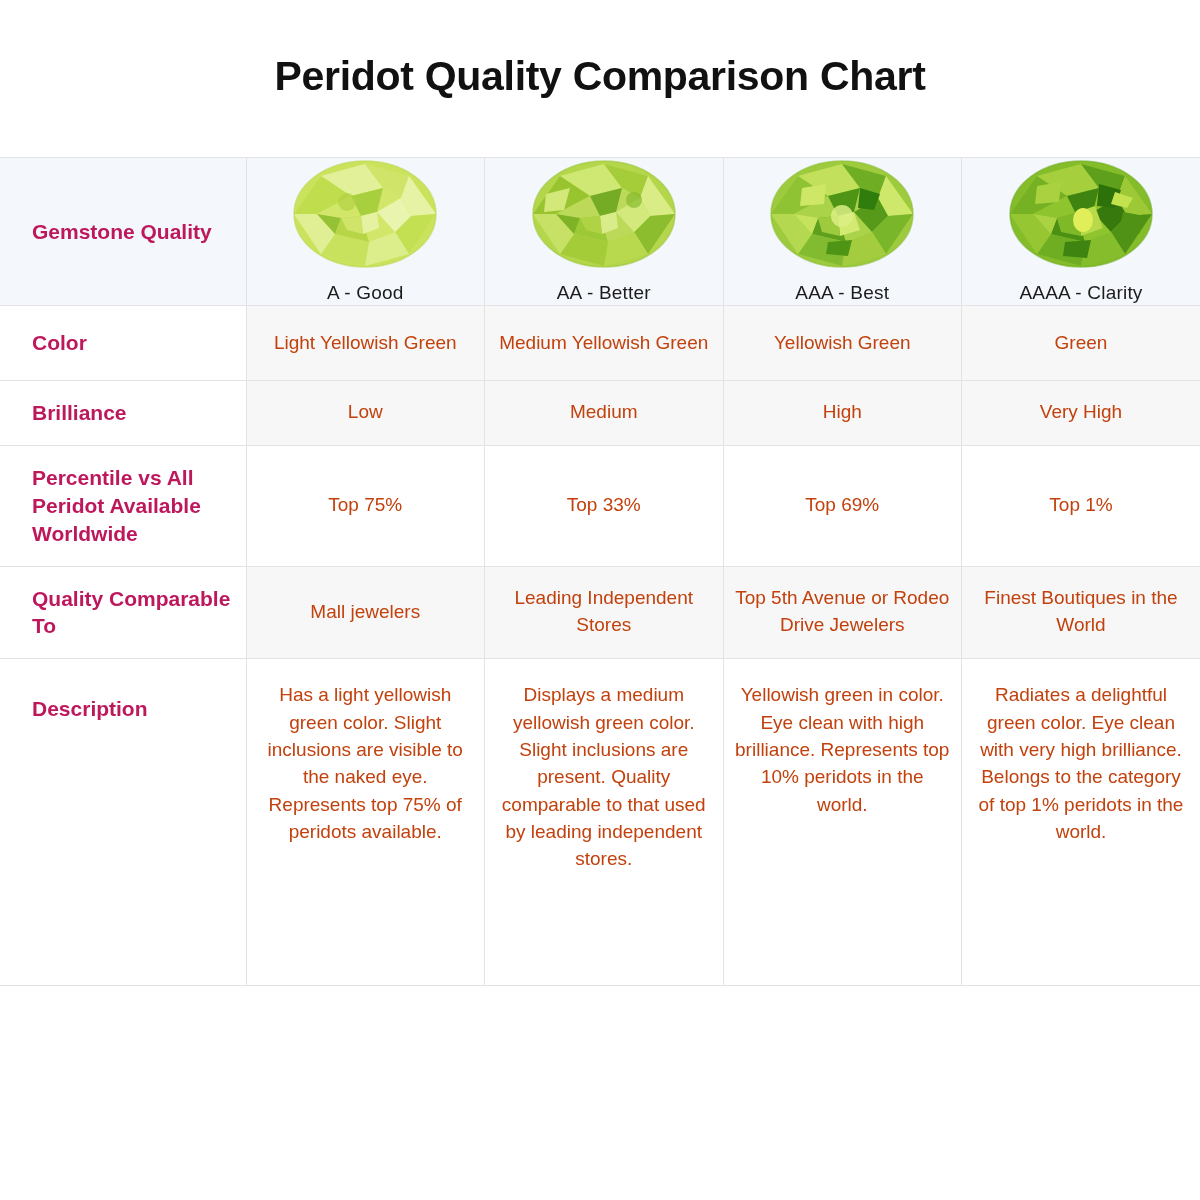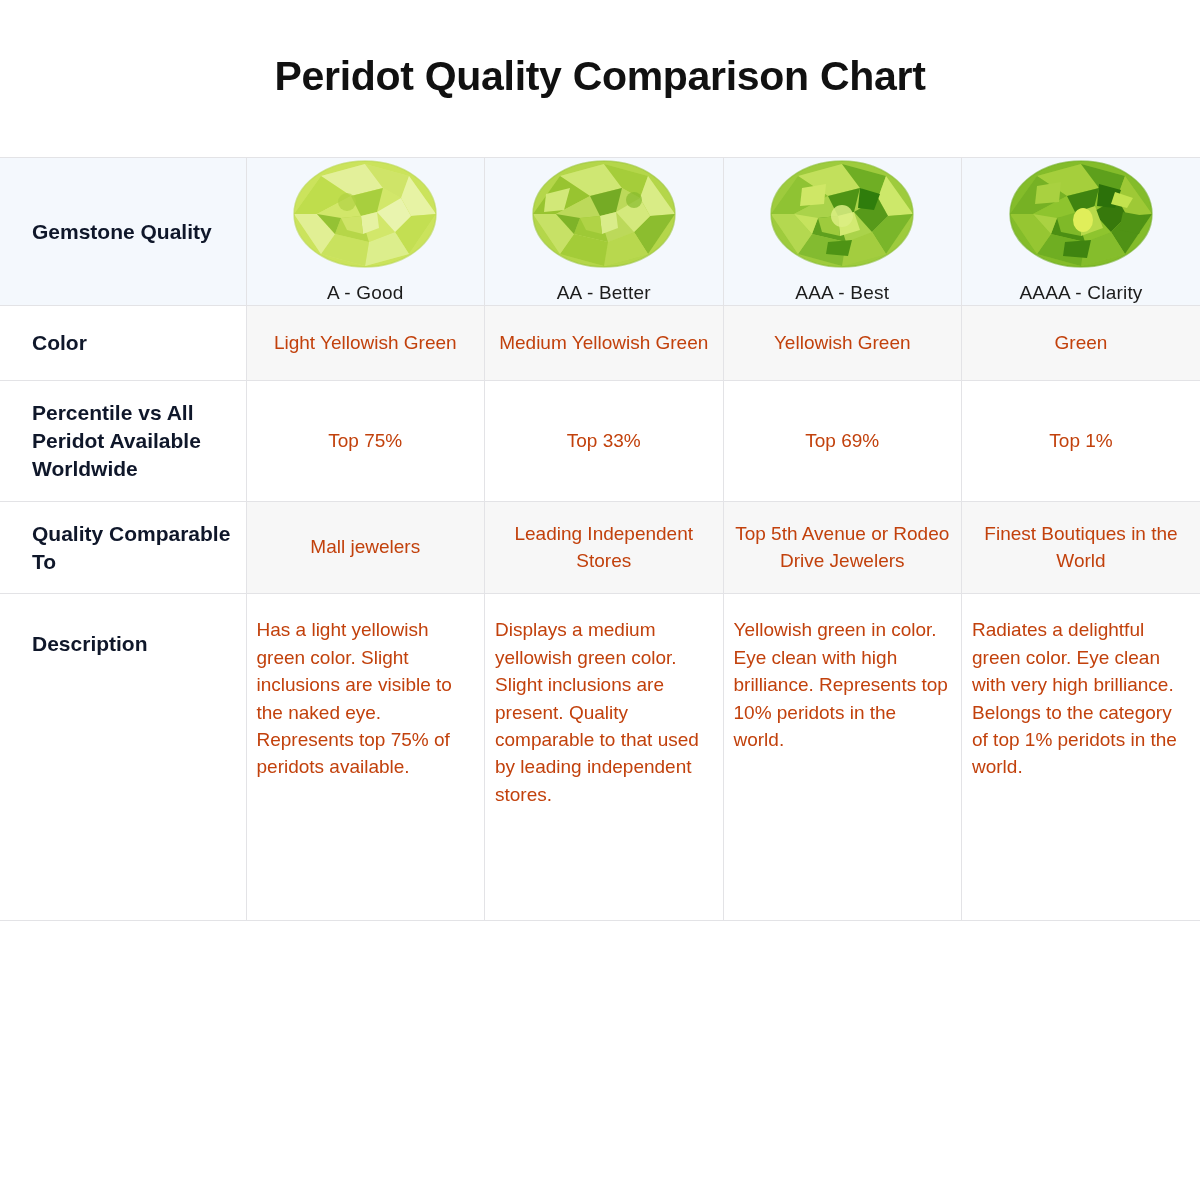--- a/index.html
+++ b/index.html
@@ -59,21 +59,21 @@
     border-top: 1px solid #e3e3e6;
     border-bottom: 1px solid #e3e3e6;
   }
   .header-row td.col-label {
     background: #f4f8fd;
   }
 
   .row-label {
     font-size: 21px;
     font-weight: bold;
-    color: #0f172a;
+    color: #be185d;
     padding: 18px 0 18px 32px;
     line-height: 1.32;
     text-align: left;
   }
   .header-row .row-label {
     padding-top: 0;
     padding-bottom: 0;
   }
 
   .gem-cell {
@@ -124,21 +124,21 @@
     height: 290px;
   }
   .row-description td.col-label .row-label {
     padding-top: 36px;
   }
 
   .desc-text {
     display: block;
     font-size: 19px;
     line-height: 1.44;
-    text-align: left;
+    text-align: center;
   }
 </style>
 </head>
 <body>
 
 <div class="page">
 
   <h1 class="chart-title">Peridot Quality Comparison Chart</h1>
 
   <table class="comparison-table">
@@ -306,20 +306,29 @@
         <td class="col-label">
           <div class="row-label">Color</div>
         </td>
         <td class="data-cell">Light Yellowish Green</td>
         <td class="data-cell">Medium Yellowish Green</td>
         <td class="data-cell">Yellowish Green</td>
         <td class="data-cell">Green</td>
       </tr>
 
 
+      <tr class="shaded row-brilliance">
+        <td class="col-label">
+          <div class="row-label">Brilliance</div>
+        </td>
+        <td class="data-cell">Low</td>
+        <td class="data-cell">Medium</td>
+        <td class="data-cell">High</td>
+        <td class="data-cell">Very High</td>
+      </tr>
 
       <tr class="row-percentile">
         <td class="col-label">
           <div class="row-label">Percentile vs All Peridot Available Worldwide</div>
         </td>
         <td class="data-cell">Top 75%</td>
         <td class="data-cell">Top 33%</td>
         <td class="data-cell">Top 69%</td>
         <td class="data-cell">Top 1%</td>
       </tr>

